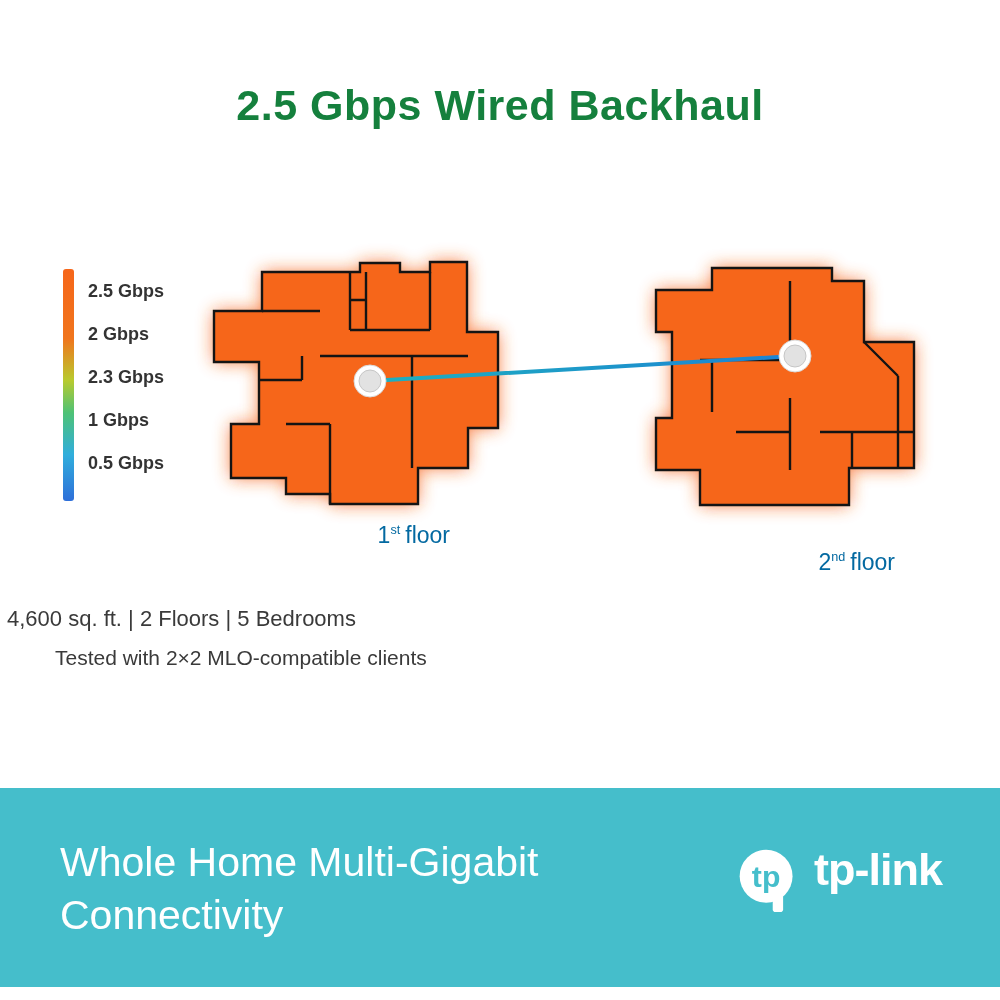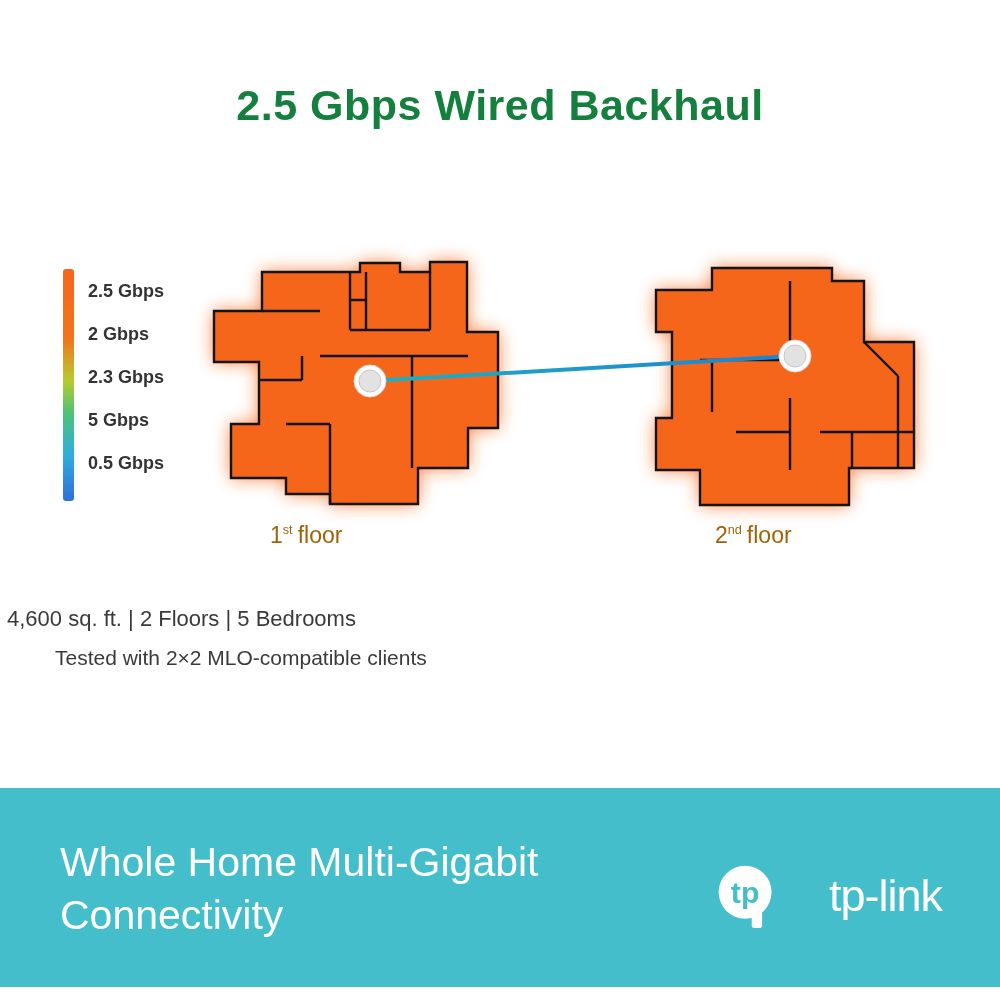--- a/index.html
+++ b/index.html
@@ -30,59 +30,59 @@
 
   
   .scene { position:absolute; left:0; top:0; width:1000px; height:1000px; }
   .halo  { fill:#F6661A; opacity:0.85; }
   .room  { fill:#F6661A; stroke:#141414; stroke-width:2.4; stroke-linejoin:miter; }
   .walls { fill:none; stroke:#141414; stroke-width:2.4; }
   .link-line { stroke:url(#linkGrad); stroke-width:4; stroke-linecap:round; }
 
   
   .floor-label {
-    position:absolute; top:522px; width:180px; text-align:left;
-    font-size:23px; color:#a16207;
+    position:absolute; top:522px; width:180px; text-align:right;
+    font-size:23px; color:#0369a1;
   }
   .floor-label sup { font-size:0.55em; }
   .floor-word { margin-left:5px; }
   .floor-label-1 { left:270px; }
-  .floor-label-2 { left:715px; }
+  .floor-label-2 { left:715px;margin-top:27px; }
 
   
   .spec-line { position:absolute; left:7px; width:100%; text-align:left; color:#3a3a3a; }
   .spec-1 { top:606px; font-size:22px; }
   .spec-2 { top:646px; font-size:21px;margin-left:48px; }
 
   
   .banner {
     position:absolute; left:0; top:788px; width:1000px; height:199px;
     background:#45BECB;
   }
   .banner-headline {
     position:absolute; left:60px; top:48px;
     font-size:41px; line-height:1.3; color:#ffffff; font-weight:400;
   }
-  .logo { position:absolute; right:58px; top:72px; display:flex; align-items:center; }
-  .logo-wordmark { font-size:45px; font-weight:400; color:#ffffff; letter-spacing:-1px;margin-left:48px; }
+  .logo { position:absolute; right:58px; top:56px; display:flex; gap:12px; }
+  .logo-wordmark { font-size:45px; font-weight:700; color:#ffffff; letter-spacing:-1px; }
 </style>
 </head>
 <body>
 
 <div class="page">
 
   <h1 class="title">2.5 Gbps Wired Backhaul</h1>
 
   <div class="legend">
     <div class="legend-bar"></div>
     <div class="legend-labels">
       <div class="legend-label">2.5 Gbps</div>
       <div class="legend-label">2 Gbps</div>
       <div class="legend-label">2.3 Gbps</div>
-      <div class="legend-label">5 Gbps</div>
+      <div class="legend-label">1 Gbps</div>
       <div class="legend-label">0.5 Gbps</div>
     </div>
   </div>
 
   <svg class="scene" viewBox="0 0 1000 1000" aria-hidden="true">
     <defs>
       <filter id="halo" x="-15%" y="-15%" width="130%" height="130%">
         <feGaussianBlur stdDeviation="9"></feGaussianBlur>
       </filter>
       <linearGradient id="linkGrad" gradientUnits="userSpaceOnUse" x1="370" y1="381" x2="795" y2="356">

